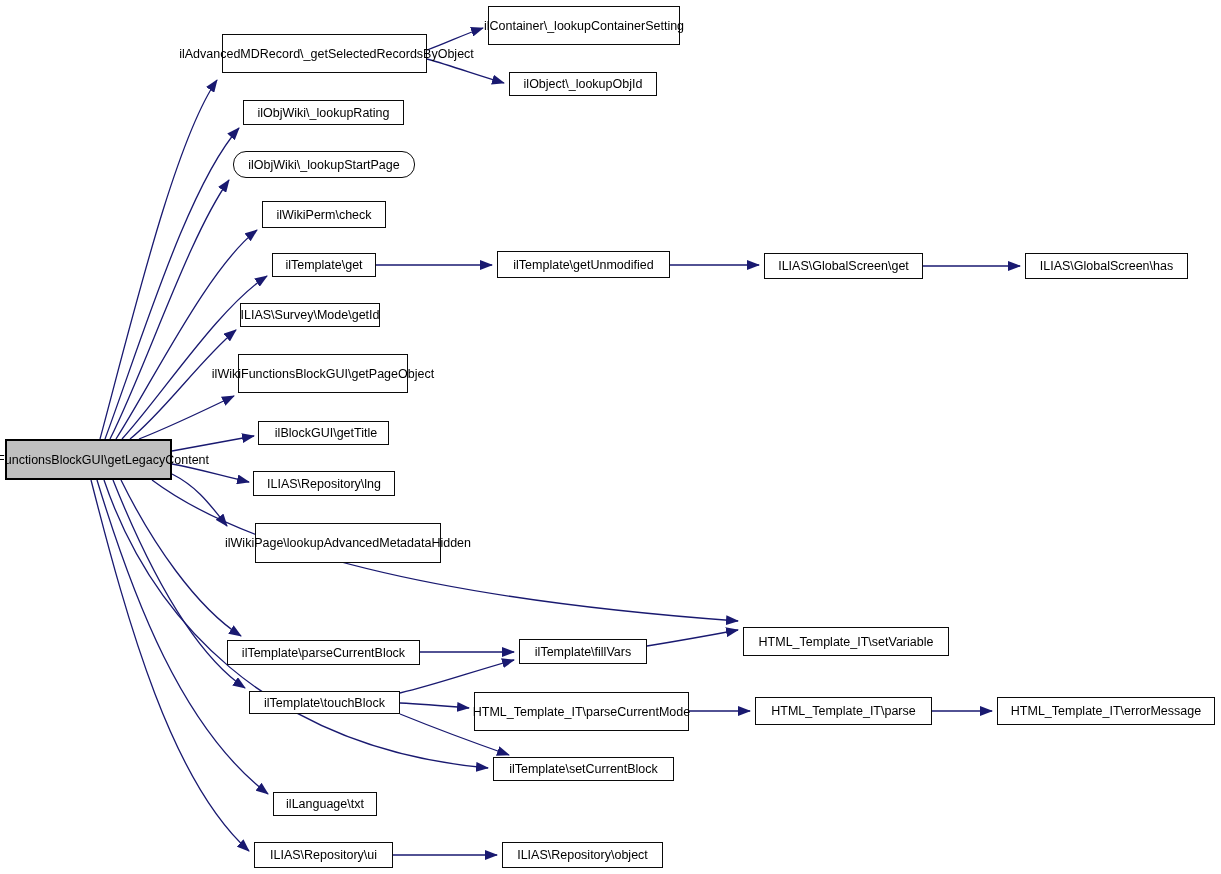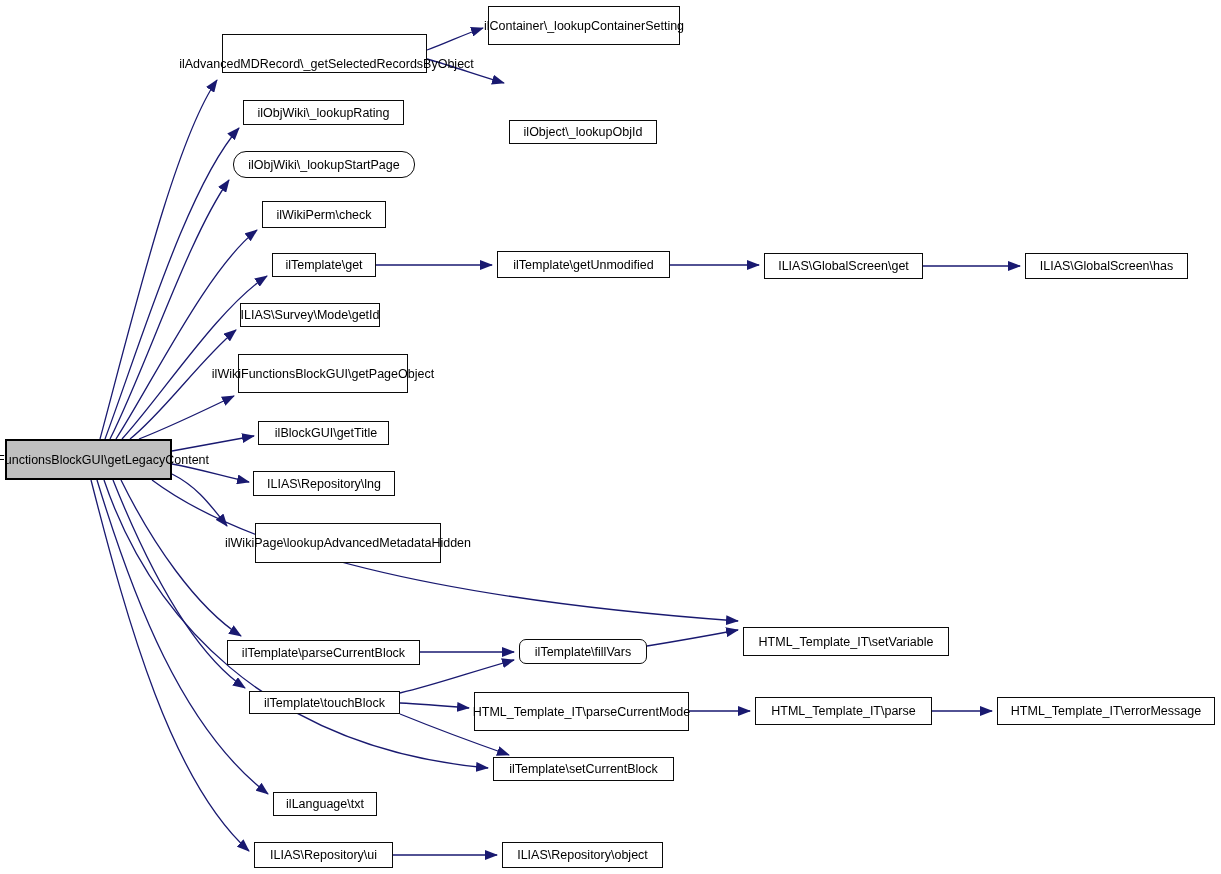--- a/index.html
+++ b/index.html
@@ -34,21 +34,21 @@
     font-size: 12.5px;
     line-height: 16px;
     display: flex;
     flex-direction: row;
     justify-content: center;
     align-items: center;
     text-align: center;
     padding: 0 3px;
     white-space: nowrap;
   }
-  .node.left { align-items: flex-end; text-align: left; padding-left: 7px; }
+  .node.left { align-items: center; text-align: left; padding-left: 7px; }
   .node.root {
     background: var(--root-fill);
     border: 2px solid #000000;
     font-weight: normal;
   }
   .node .line { pointer-events: none; }
 </style>
 </head>
 <body>
 
@@ -95,21 +95,21 @@
       <div class="line">\getLegacyContent</div>
     </div>
     <div class="node left" style="left: 222px; top: 34px; width: 205px; height: 39px;">
       <div class="line">ilAdvancedMDRecord</div>
       <div class="line">\_getSelectedRecordsByObject</div>
     </div>
     <div class="node" style="left: 488px; top: 6px; width: 192px; height: 39px;">
       <div class="line">ilContainer\_lookupContainer</div>
       <div class="line">Setting</div>
     </div>
-    <div class="node" style="left: 509px; top: 72px; width: 148px; height: 24px; margin-top: 48px;">
+    <div class="node" style="left: 509px; top: 72px; width: 148px; height: 24px;">
       <div class="line">ilObject\_lookupObjId</div>
     </div>
     <div class="node" style="left: 243px; top: 100px; width: 161px; height: 25px;">
       <div class="line">ilObjWiki\_lookupRating</div>
     </div>
     <div class="node" style="left: 233px; top: 151px; width: 182px; height: 27px; border-radius: 13px;">
       <div class="line">ilObjWiki\_lookupStartPage</div>
     </div>
     <div class="node" style="left: 262px; top: 201px; width: 124px; height: 27px;">
       <div class="line">ilWikiPerm\check</div>
@@ -142,21 +142,21 @@
     <div class="node" style="left: 231px; top: 523px; width: 186px; height: 40px; margin-left: 24px;">
       <div class="line">ilWikiPage\lookupAdvanced</div>
       <div class="line">MetadataHidden</div>
     </div>
     <div class="node" style="left: 743px; top: 611px; width: 206px; height: 29px; margin-top: 16px;">
       <div class="line">HTML_Template_IT\setVariable</div>
     </div>
     <div class="node" style="left: 227px; top: 640px; width: 193px; height: 25px;">
       <div class="line">ilTemplate\parseCurrentBlock</div>
     </div>
-    <div class="node" style="left: 519px; top: 639px; width: 128px; height: 25px; border-radius: 7px;">
+    <div class="node" style="left: 519px; top: 639px; width: 128px; height: 25px;">
       <div class="line">ilTemplate\fillVars</div>
     </div>
     <div class="node" style="left: 249px; top: 691px; width: 151px; height: 23px;">
       <div class="line">ilTemplate\touchBlock</div>
     </div>
     <div class="node" style="left: 474px; top: 692px; width: 215px; height: 39px;">
       <div class="line">HTML_Template_IT\parseCurrent</div>
       <div class="line">Mode</div>
     </div>
     <div class="node" style="left: 755px; top: 697px; width: 177px; height: 28px;">

